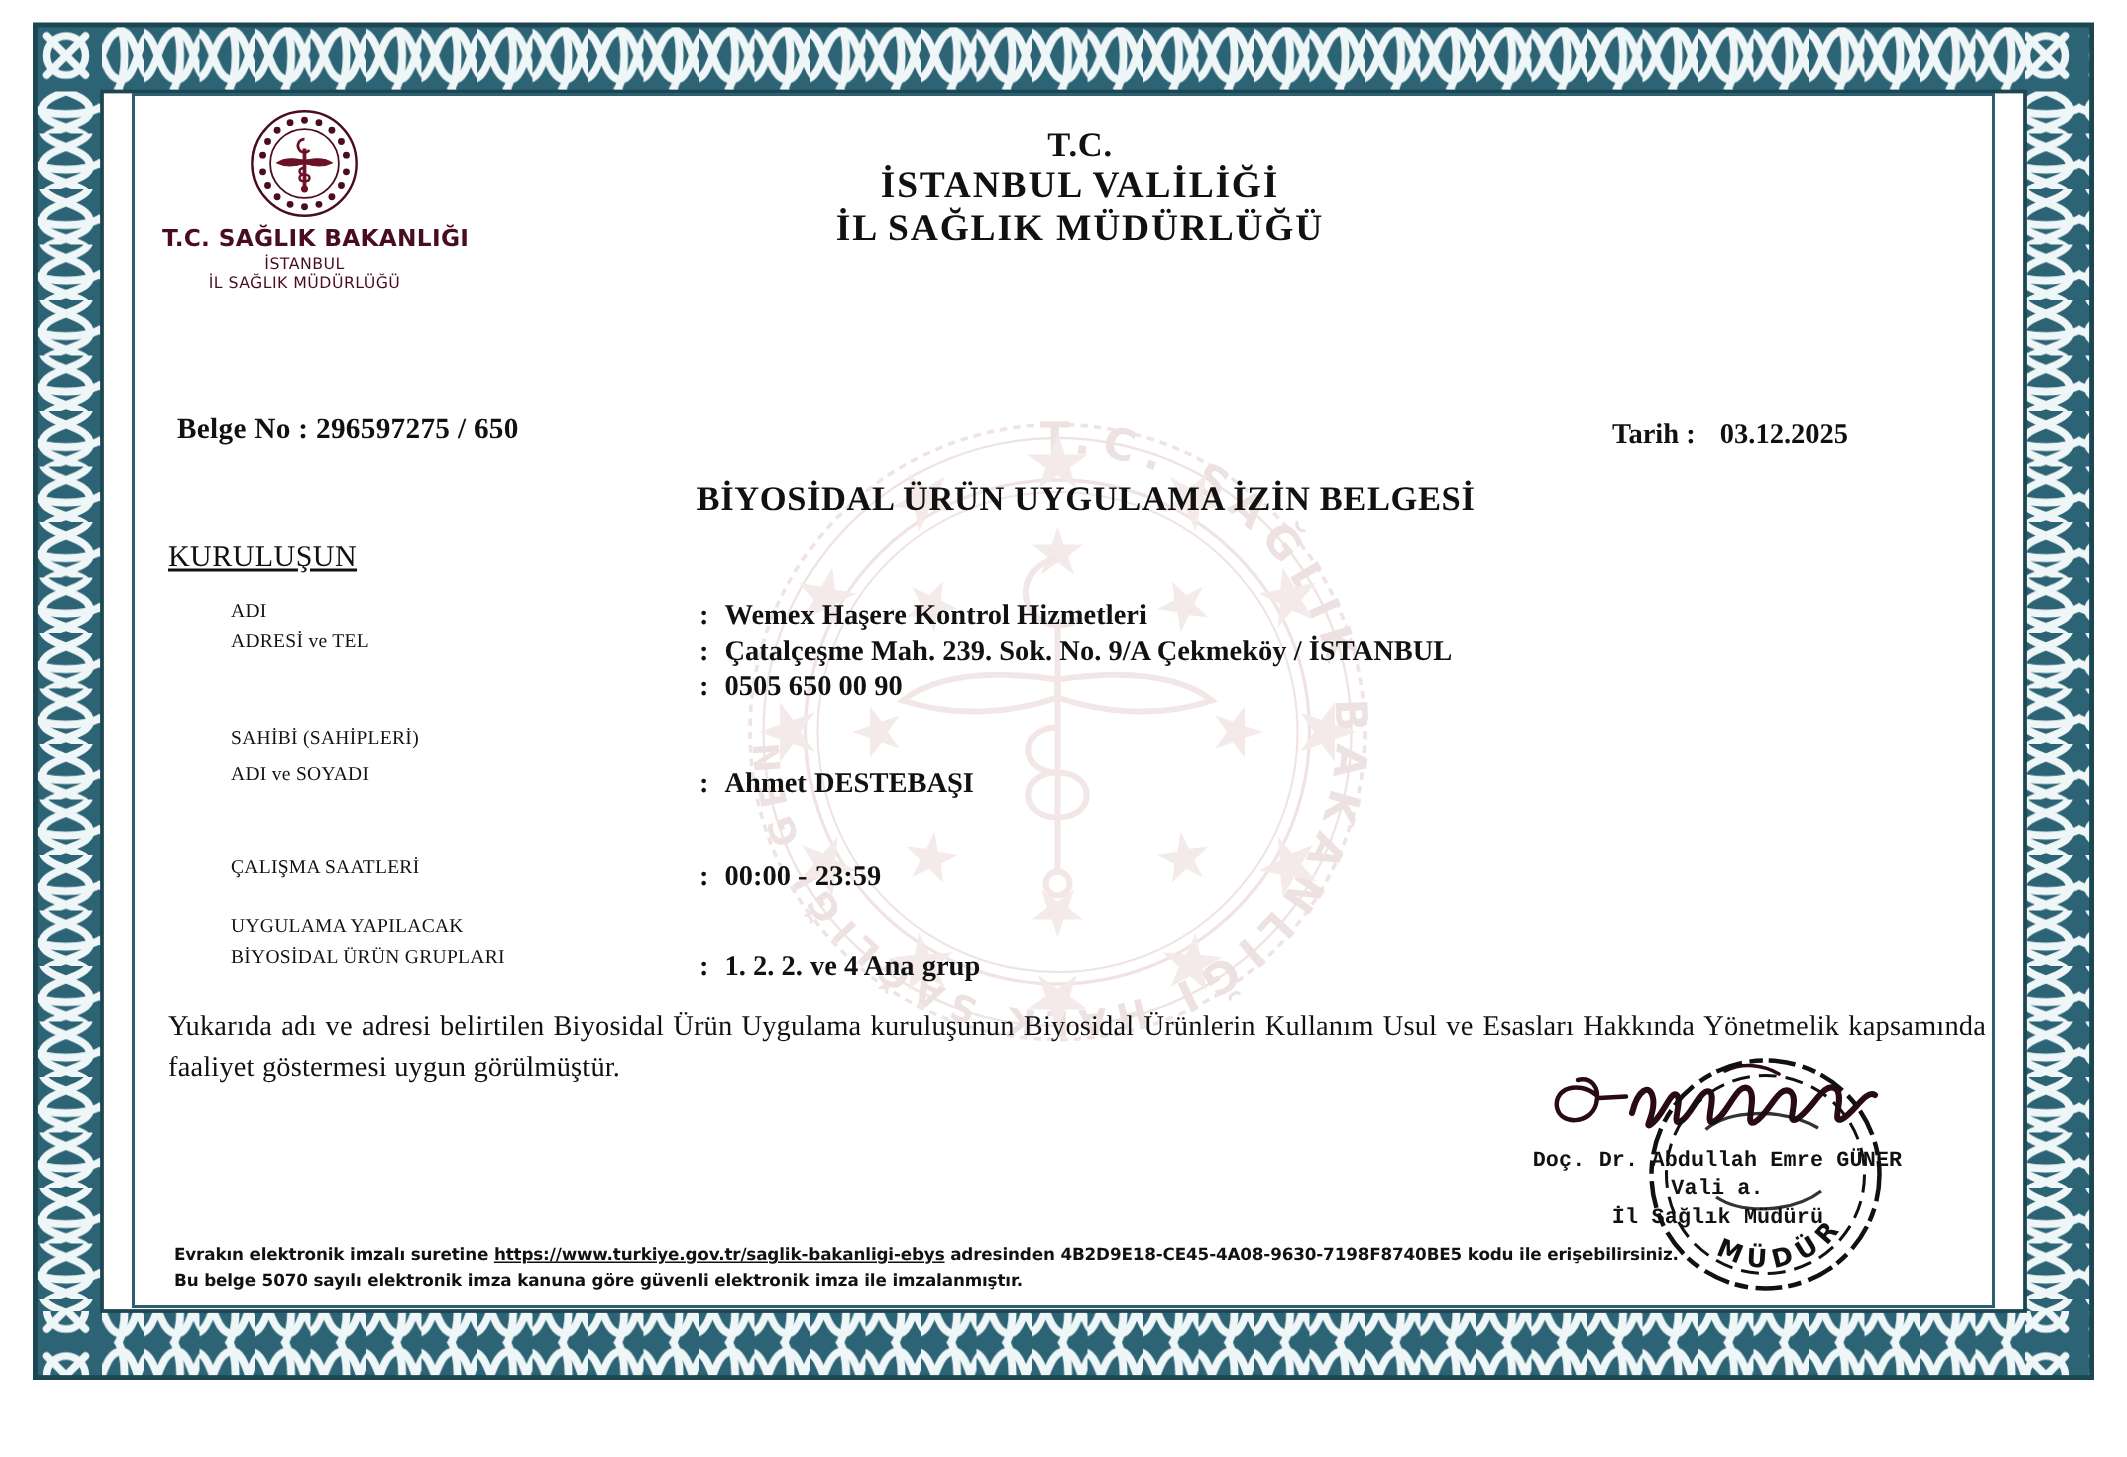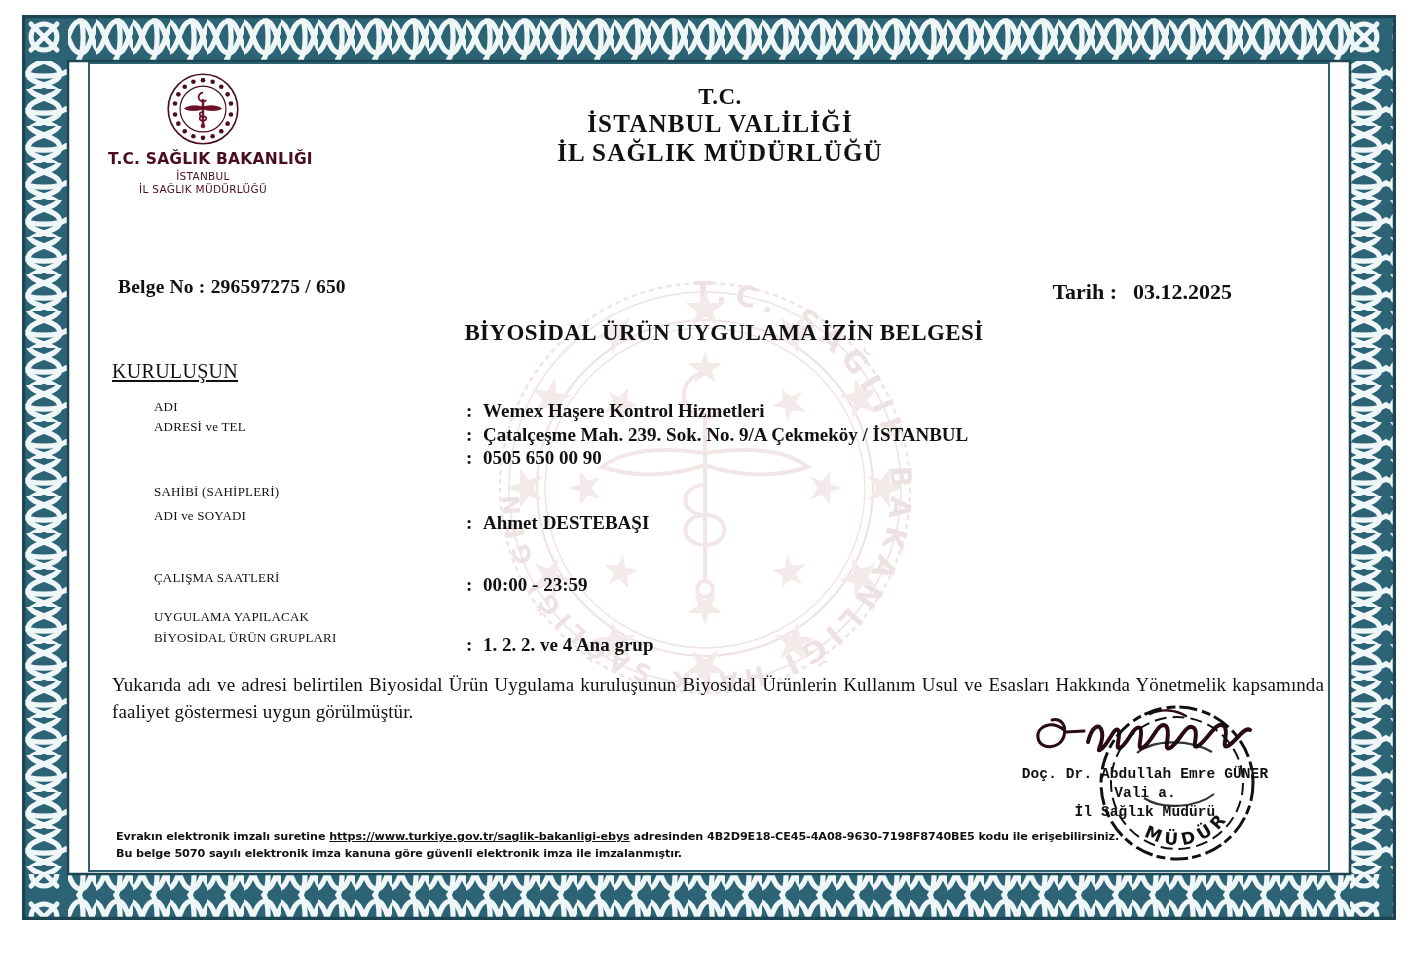--- a/index.html
+++ b/index.html
@@ -113,21 +113,21 @@
     top: 276px;
     font-size: 19.5px;
     font-weight: bold;
     letter-spacing: 0.2px;
     white-space: nowrap;
   }
   .tarih {
     position: absolute;
     right: 186px;
     top: 279px;
-    font-size: 22px;
+    font-size: 19px;
     font-weight: bold;
     white-space: nowrap;
   }
   .tarih .t-lbl { margin-right: 16px; }
 
   
   .cert-title {
     position: absolute;
     left: 0;
     top: 320px;

